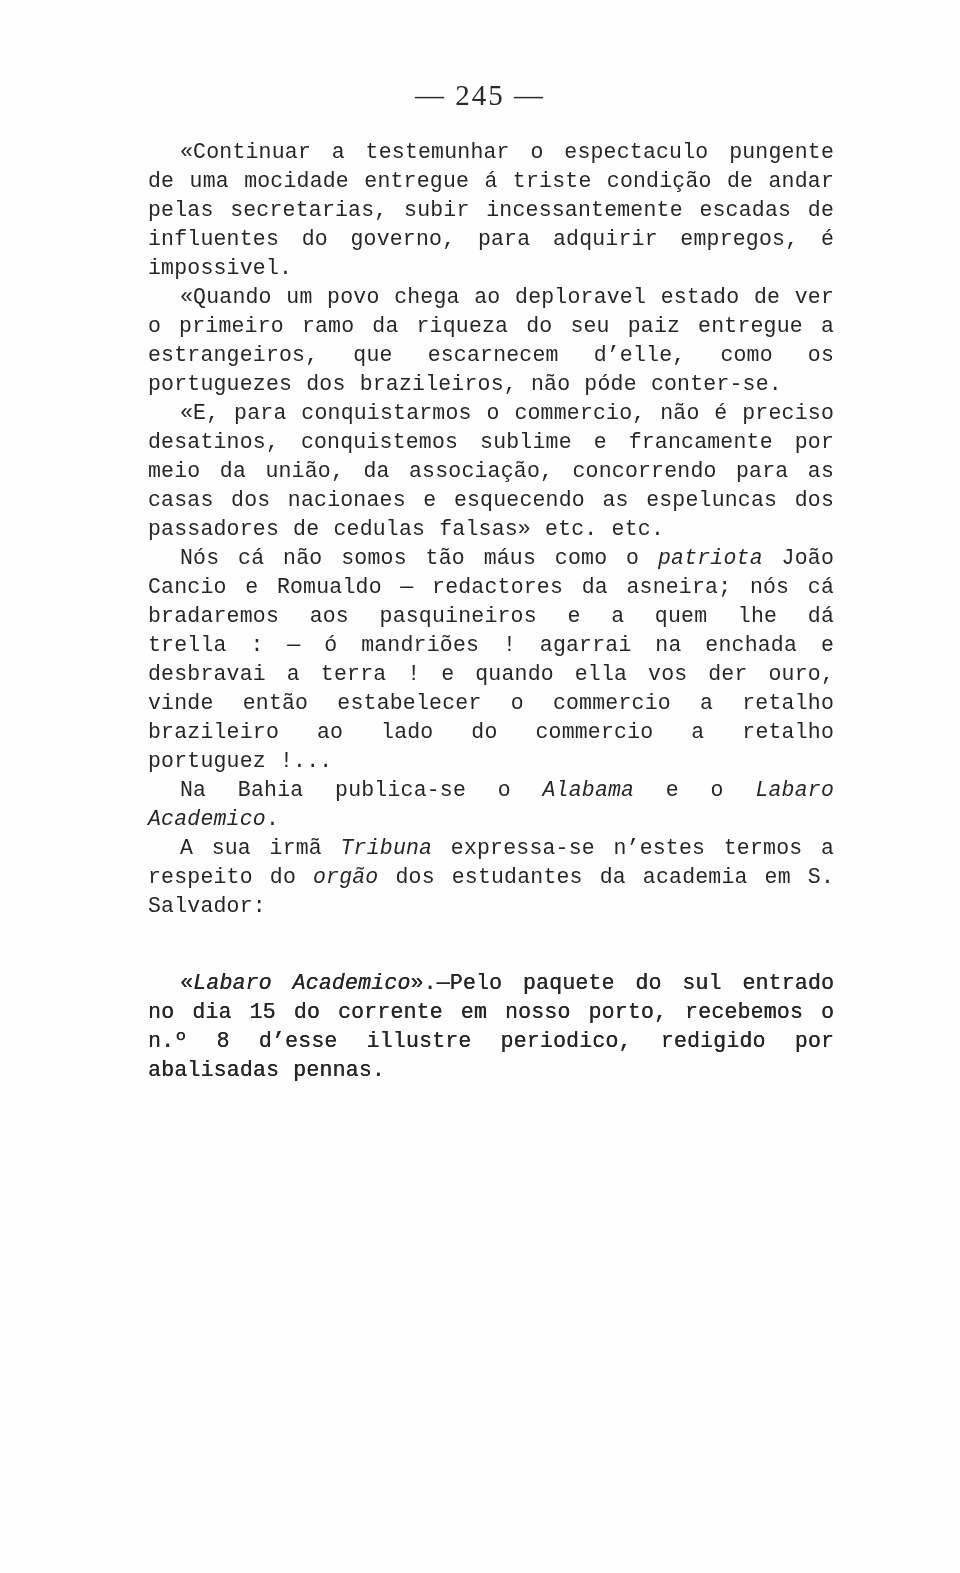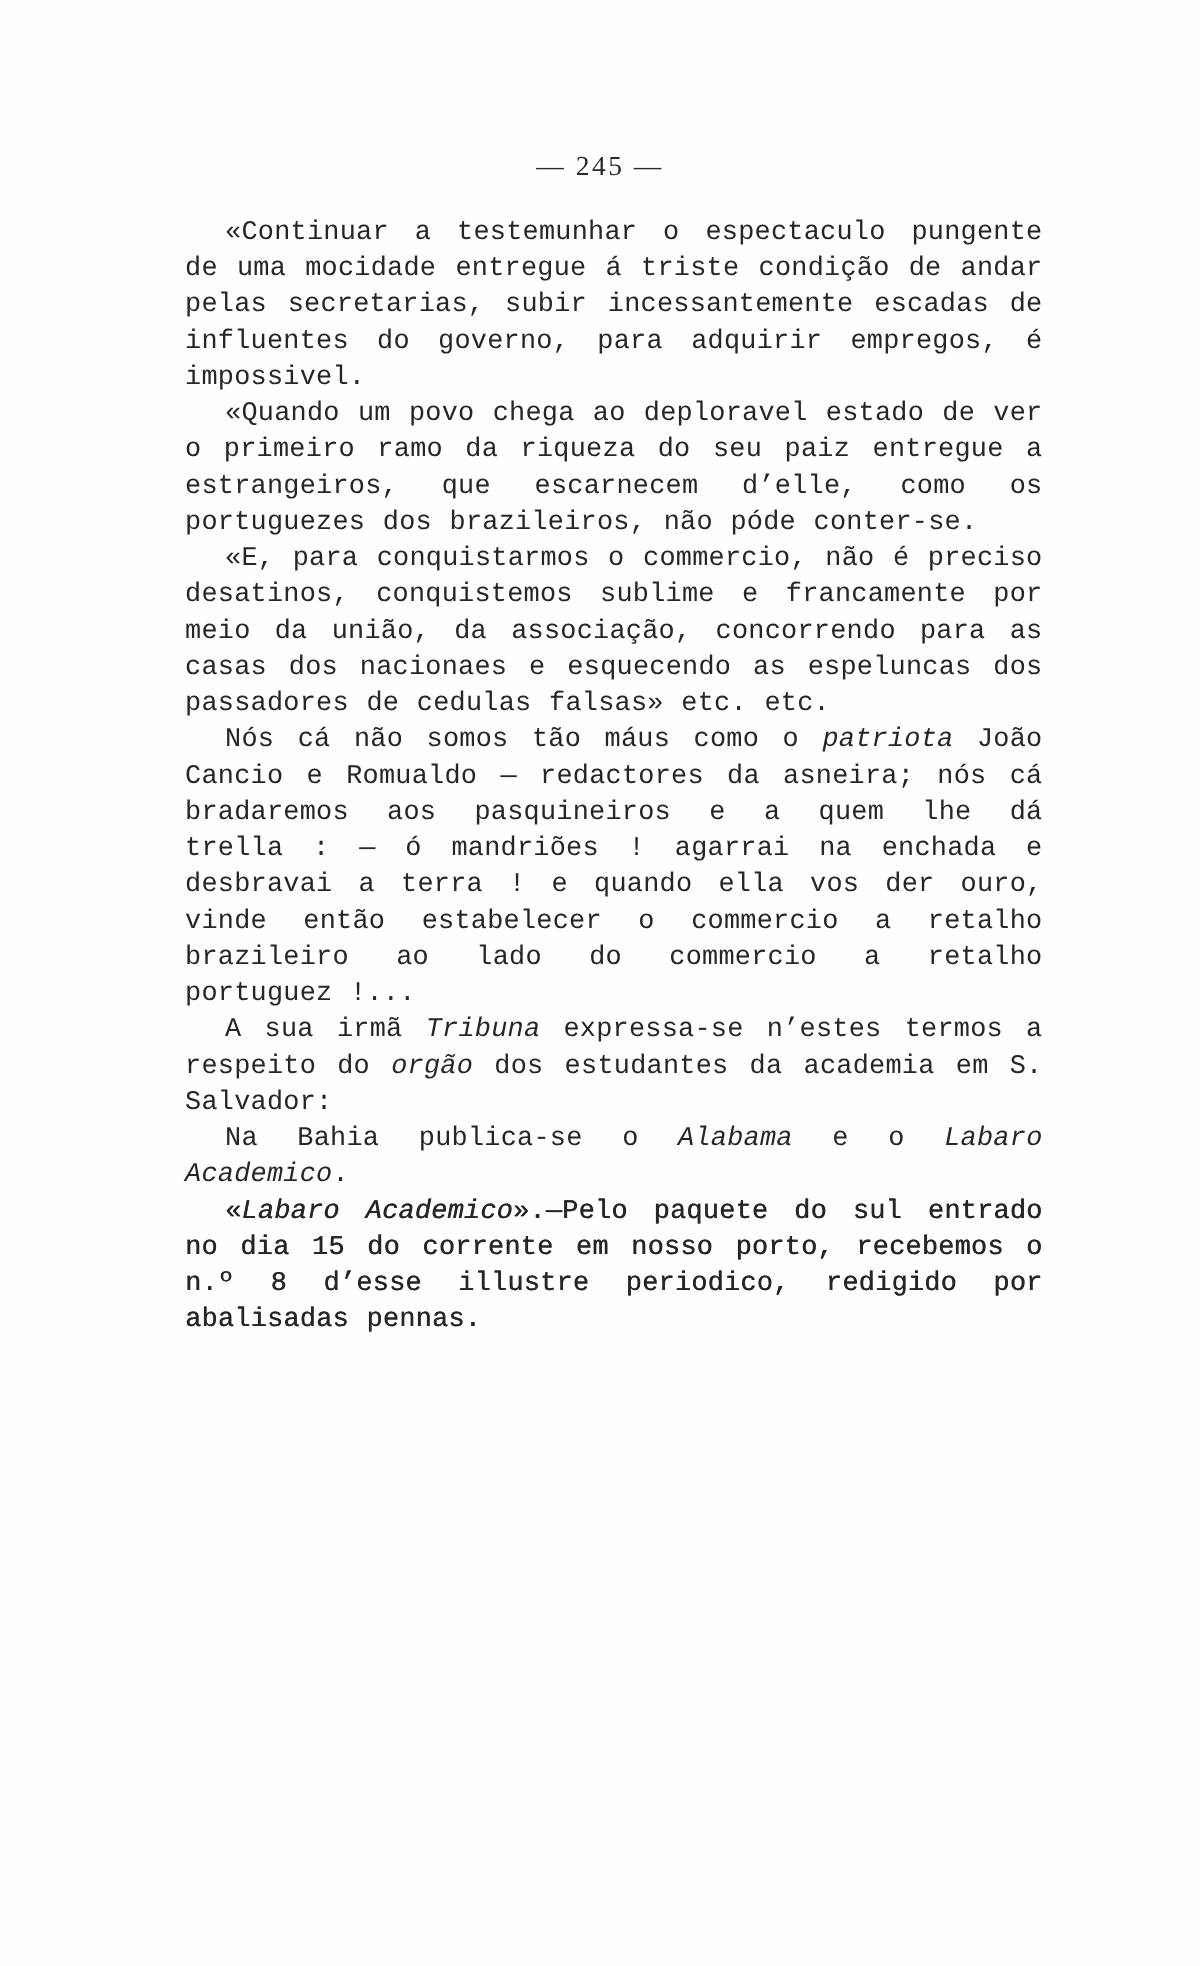--- a/index.html
+++ b/index.html
@@ -11,23 +11,23 @@
     position: relative;
     width: 960px;
     height: 1573px;
     background: #fefefe;
     font-family: "Liberation Serif", "DejaVu Serif", serif;
     color: #262626;
     overflow: hidden;
     box-sizing: border-box;
   }
   .page-number {
-    padding-top: 120px;
+    padding-top: 79px;
     text-align: center;
-    font-size: 22px;
+    font-size: 29px;
     letter-spacing: 2px;
     color: #2a2a2a;
   }
   .text-block {
     width: 686px;
     margin: 26px auto 0 148px;
     text-align: justify;
     font-size: 21.5px;
     line-height: 29px;
     letter-spacing: 0.2px;
@@ -36,29 +36,30 @@
   .para {
     margin: 0;
     text-indent: 32px;
     word-spacing: 1px;
   }
   .para em {
     font-style: italic;
   }
   .para.heavy {
     text-shadow: 0.35px 0 0 currentColor;
+    margin-top: 48px;
   }
 </style>
 </head>
 <body>
 
 <div class="page">
   <div class="page-number">— 245 —</div>
   <div class="text-block">
       <p class="para"><span>«Continuar a testemunhar o espectaculo pungente de uma mocidade entregue á triste condição de andar pelas secretarias, subir incessantemente escadas de influentes do governo, para adquirir empregos, é impossivel.</span></p>
       <p class="para"><span>«Quando um povo chega ao deploravel estado de ver o primeiro ramo da riqueza do seu paiz entregue a estrangeiros, que escarnecem d’elle, como os portuguezes dos brazileiros, não póde conter-se.</span></p>
       <p class="para"><span>«E, para conquistarmos o commercio, não é preciso desatinos, conquistemos sublime e francamente por meio da união, da associação, concorrendo para as casas dos nacionaes e esquecendo as espeluncas dos passadores de cedulas falsas» etc. etc.</span></p>
       <p class="para"><span>Nós cá não somos tão máus como o </span><em>patriota</em><span> João Cancio e Romualdo — redactores da asneira; nós cá bradaremos aos pasquineiros e a quem lhe dá trella&nbsp;: — ó mandriões&nbsp;! agarrai na enchada e desbravai a terra&nbsp;! e quando ella vos der ouro, vinde então estabelecer o commercio a retalho brazileiro ao lado do commercio a retalho portuguez&nbsp;!...</span></p>
+      <p class="para"><span>Na Bahia publica-se o </span><em>Alabama</em><span> e o </span><em>Labaro Academico</em><span>.</span></p>
       <p class="para"><span>A sua irmã </span><em>Tribuna</em><span> expressa-se n’estes termos a respeito do </span><em>orgão</em><span> dos estudantes da academia em S. Salvador:</span></p>
-      <p class="para"><span>Na Bahia publica-se o </span><em>Alabama</em><span> e o </span><em>Labaro Academico</em><span>.</span></p>
       <p class="para heavy"><span>«</span><em>Labaro Academico</em><span>».—Pelo paquete do sul entrado no dia 15 do corrente em nosso porto, recebemos o n.º 8 d’esse illustre periodico, redigido por abalisadas pennas.</span></p>
     </div>
 </div>
 
 </body></html>

